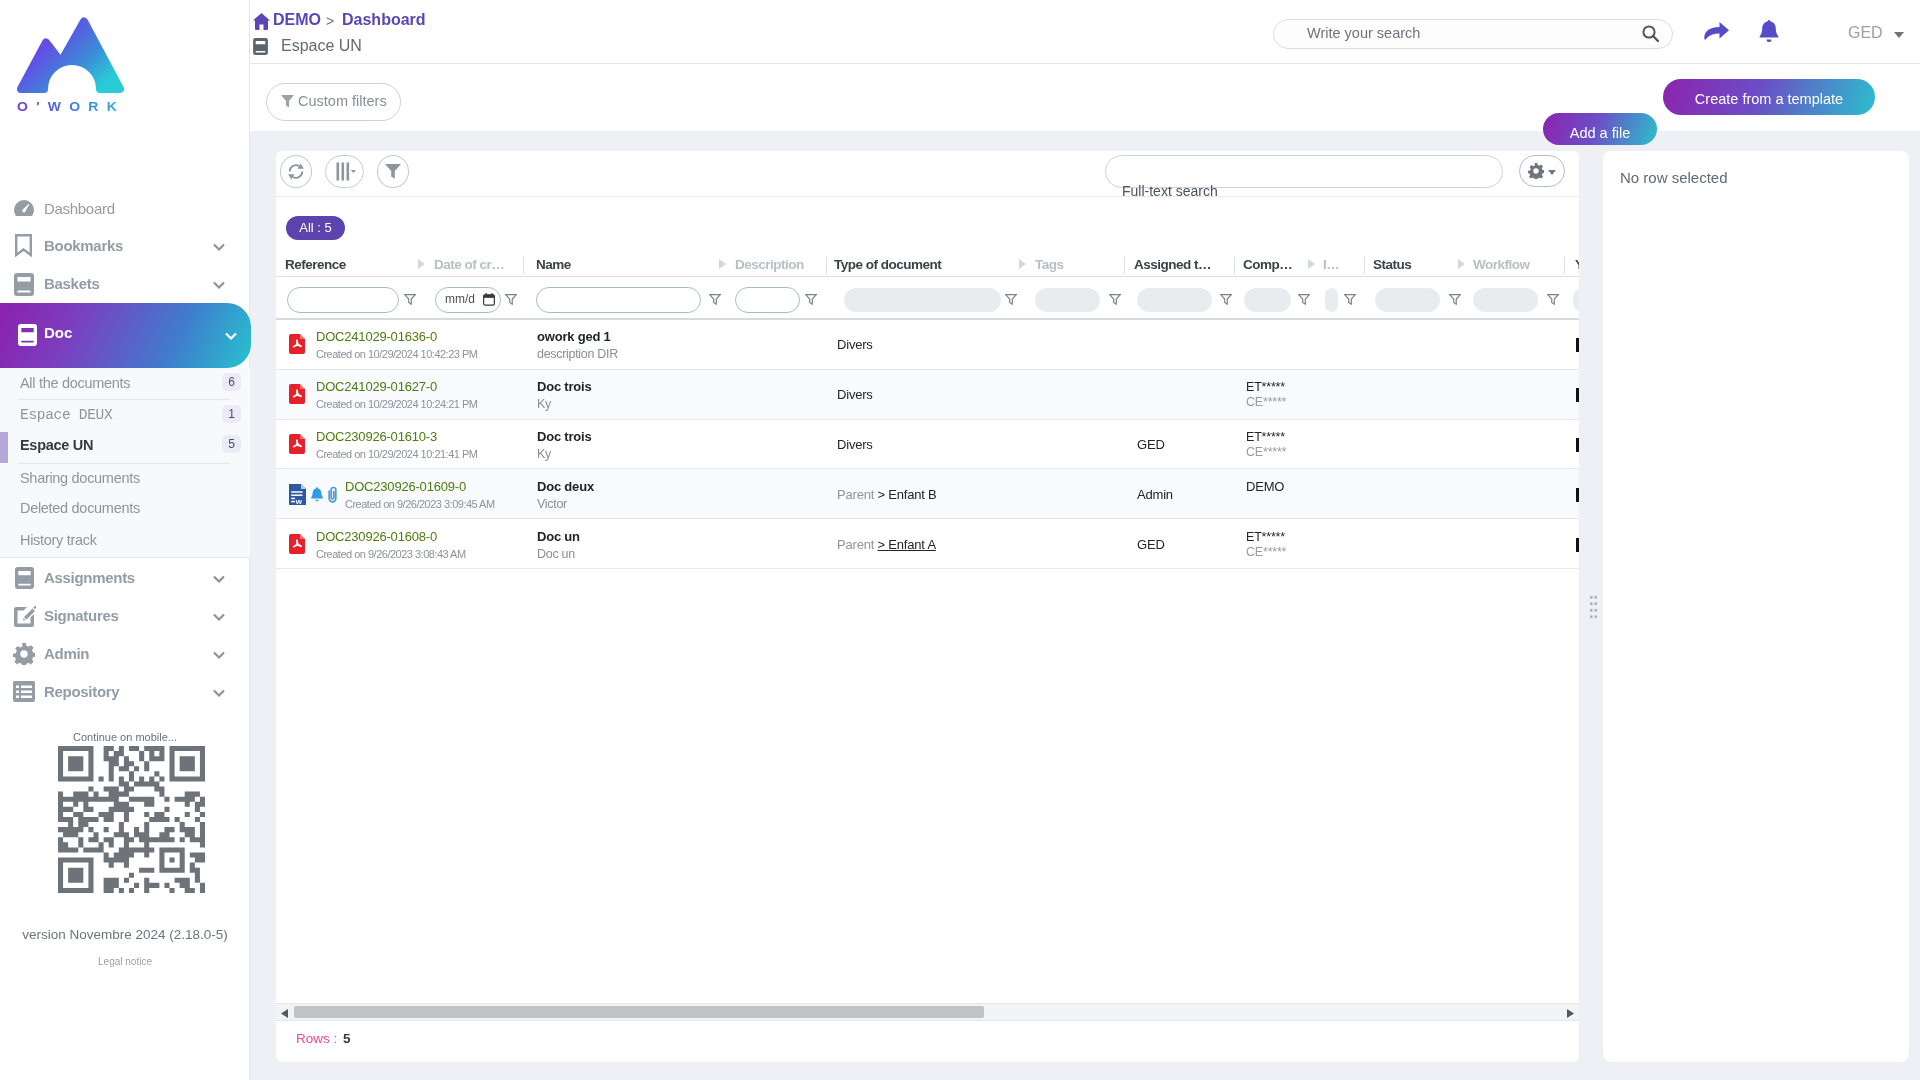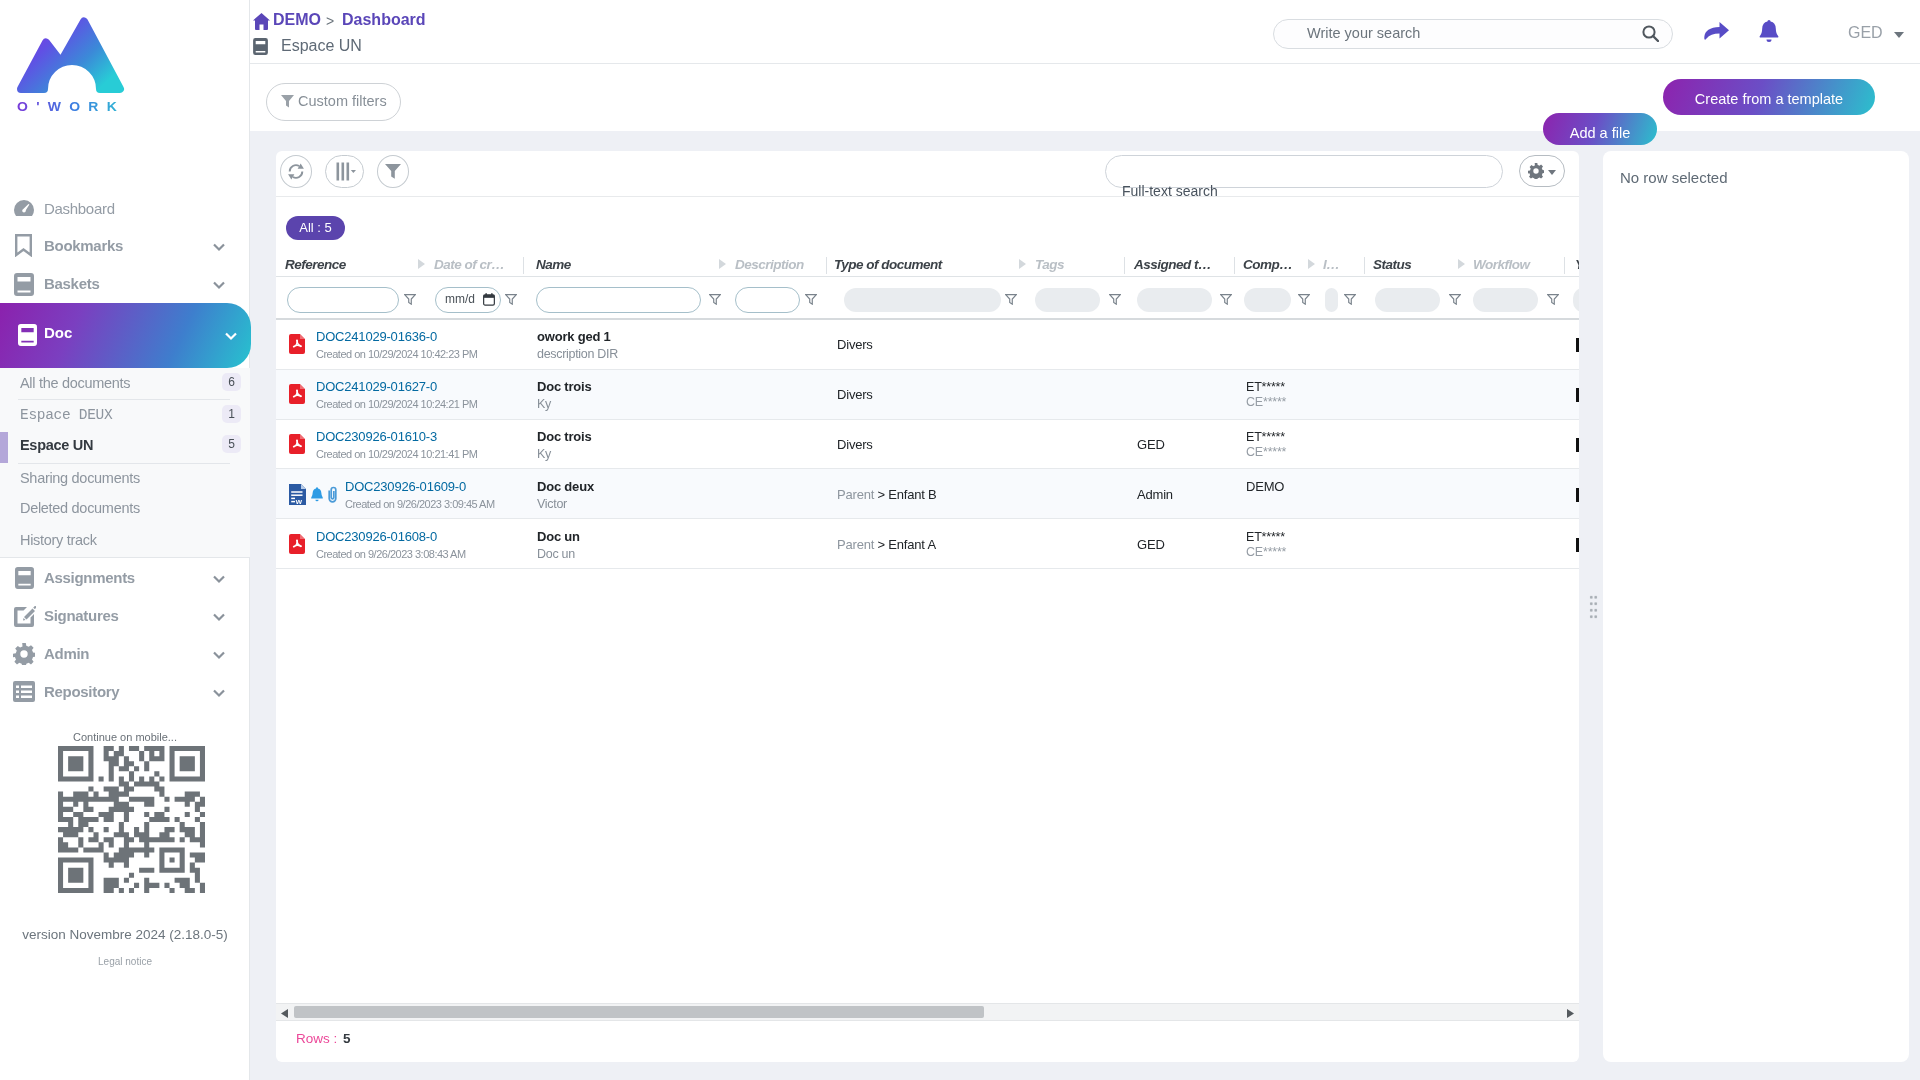--- a/index.html
+++ b/index.html
@@ -22,21 +22,21 @@
 
 #maincard { position:absolute; left:276px; top:151px; width:1303px; height:911px; background:#fff; border-radius:6px; overflow:hidden; }
 #rightcard { position:absolute; left:1603px; top:151px; width:306px; height:911px; background:#fff; border-radius:8px; }
 .hcell { position:absolute; top:2px; font-size:13.5px; letter-spacing:-0.5px; font-weight:bold; color:#3c4248; white-space:nowrap; }
 .hlight { color:#b9bfc5; }
 .vsep { position:absolute; top:2px; width:1px; height:17px; background:#dde1e5; }
 .sortarr { position:absolute; top:4px; width:0; height:0; border-left:7px solid #d3d8dc; border-top:5px solid transparent; border-bottom:5px solid transparent; }
 .fin { position:absolute; height:26px; border:1px solid #a5bfca; border-radius:13px; background:#fff; }
 .fpill { position:absolute; height:24px; background:#e9ecef; border-radius:12px; }
 .row-line { position:absolute; left:0; width:1303px; height:1px; background:#e6e9ec; }
-.ref { position:absolute; font-size:13px; letter-spacing:-0.2px; color:#0369a1; white-space:nowrap; }
+.ref { position:absolute; font-size:13px; letter-spacing:-0.2px; color:#4d7c0f; white-space:nowrap; }
 .created { position:absolute; font-size:11px; letter-spacing:-0.5px; color:#8b939c; white-space:nowrap; }
 .nameb { position:absolute; font-size:13px; letter-spacing:-0.2px; font-weight:bold; color:#212529; white-space:nowrap; }
 .namesub { position:absolute; font-size:12.5px; letter-spacing:-0.3px; color:#878f98; white-space:nowrap; }
 .cell { position:absolute; font-size:13px; letter-spacing:-0.2px; color:#212529; white-space:nowrap; }
 .imark { position:absolute; width:3px; height:14px; background:#111; }
 </style>
 </head>
 <body>
 <div id="app">
 <div id="sidebar">
@@ -202,21 +202,21 @@
  <span class="abs" style="left:846px;top:12px;font-size:14px;color:#49535e;margin-top:20px;">Full-text search</span>
  <div class="abs" style="left:1243px;top:4px;width:46px;height:32px;border:1px solid #b6bcc2;border-radius:16px;"></div>
  <svg class="abs" style="left:1252px;top:12px" width="16" height="16" viewBox="0 0 22 22">
         <path fill="#6f767e" d="M9.2 0 h3.6 l.5 2.8 a8.5 8.5 0 0 1 2.4 1 l2.3-1.6 2.6 2.6-1.6 2.3a8.5 8.5 0 0 1 1 2.4 l2.8.5 v3.6 l-2.8.5 a8.5 8.5 0 0 1-1 2.4 l1.6 2.3-2.6 2.6-2.3-1.6 a8.5 8.5 0 0 1-2.4 1 l-.5 2.8 h-3.6 l-.5-2.8 a8.5 8.5 0 0 1-2.4-1 l-2.3 1.6-2.6-2.6 1.6-2.3 a8.5 8.5 0 0 1-1-2.4 L0 14.3 v-3.6 l2.8-.5 a8.5 8.5 0 0 1 1-2.4 L2.2 5.5 4.8 2.9 7.1 4.5 a8.5 8.5 0 0 1 2.4-1 Z M11 7.3 a3.7 3.7 0 1 0 0 7.4 3.7 3.7 0 0 0 0-7.4 Z"></path>
       </svg>
  <svg class="abs" style="left:1272px;top:19px" width="8" height="5" viewBox="0 0 8 5">
         <path fill="#6f767e" d="M0 0 H8 L4 5 Z"></path>
       </svg>
  <div class="abs" style="left:0;top:45px;width:1303px;height:1px;background:#e8eaec;"></div>
  <div class="abs" style="left:10px;top:65px;width:59px;height:24px;border-radius:12px;background:#5b44ad;color:#fff;font-size:13px;text-align:center;line-height:24px;">All : 5</div>
- <div class="abs" style="left:0;top:104px;width:1535px;height:21px;font-style:italic;">
+ <div class="abs" style="left:0;top:104px;width:1535px;height:21px;">
   <span class="hcell" style="left:9px;">Reference</span>
   <span class="sortarr" style="left:142px;"></span>
   <span class="hcell hlight" style="left:158px;">Date of cr…</span>
   <span class="vsep" style="left:247px;"></span>
   <span class="hcell" style="left:260px;">Name</span>
   <span class="sortarr" style="left:443px;"></span>
   <span class="hcell hlight" style="left:459px;">Description</span>
   <span class="vsep" style="left:550px;"></span>
   <span class="hcell" style="left:558px;">Type of document</span>
   <span class="sortarr" style="left:743px;"></span>
@@ -367,21 +367,21 @@
 
  <svg class="abs" style="left:13px;top:383px" width="16" height="20" viewBox="0 0 16 20">
         <path fill="#e8202a" d="M2 0 H11 L16 5 V18 Q16 20 14 20 H2 Q0 20 0 18 V2 Q0 0 2 0 Z"></path>
         <path fill="#fff" opacity="0.35" d="M11 0 L16 5 H11 Z"></path>
         <path fill="#fff" d="M4 13.2 Q3.2 12 5 11.5 Q6.4 11.2 7 9.8 Q7.5 8 7 6.6 Q6.8 5.4 8 5.4 Q9.2 5.4 9 6.8 Q8.8 8.4 9.6 9.6 Q10.6 10.9 12 11.2 Q13.6 11.6 12.8 12.8 Q12 13.8 10.4 12.6 Q9.4 11.9 8 12.1 Q6.6 12.3 5.6 13.2 Q4.6 14 4 13.2 Z"></path>
       </svg>
  <span class="ref" style="left:40px;top:378px;">DOC230926-01608-0</span>
  <span class="created" style="left:40px;top:397px;">Created on 9/26/2023 3:08:43 AM</span>
  <span class="nameb" style="left:261px;top:378px;">Doc un</span>
  <span class="namesub" style="left:261px;top:396px;">Doc un</span>
- <span class="cell" style="left:561px;top:386px;color:#8d959e;">Parent <span style="color:#212529;">&gt; Enfant A</span></span>
+ <span class="cell" style="left:561px;top:386px;color:#8d959e;">Parent <span style="color:#212529;text-decoration:underline;">&gt; Enfant A</span></span>
  <span class="cell" style="left:861px;top:386px;">GED</span>
  <span class="cell" style="left:970px;top:379px;font-size:12.5px;">ET*****</span>
  <span class="cell" style="left:970px;top:394px;font-size:12.5px;color:#959ca4;">CE*****</span>
  <span class="imark" style="top:387px;left:1300px;"></span>
  <div class="abs" style="left:0;top:852px;width:1303px;height:18px;background:#f2f3f4;border-top:1px solid #e4e6e8;border-bottom:1px solid #e4e6e8;">
   <svg class="abs" style="left:5px;top:5px" width="7" height="9" viewBox="0 0 7 9">
           <path fill="#555a5e" d="M7 0 V9 L0 4.5 Z"></path>
         </svg>
   <svg class="abs" style="left:1291px;top:5px" width="7" height="9" viewBox="0 0 7 9">
           <path fill="#555a5e" d="M0 0 V9 L7 4.5 Z"></path>

